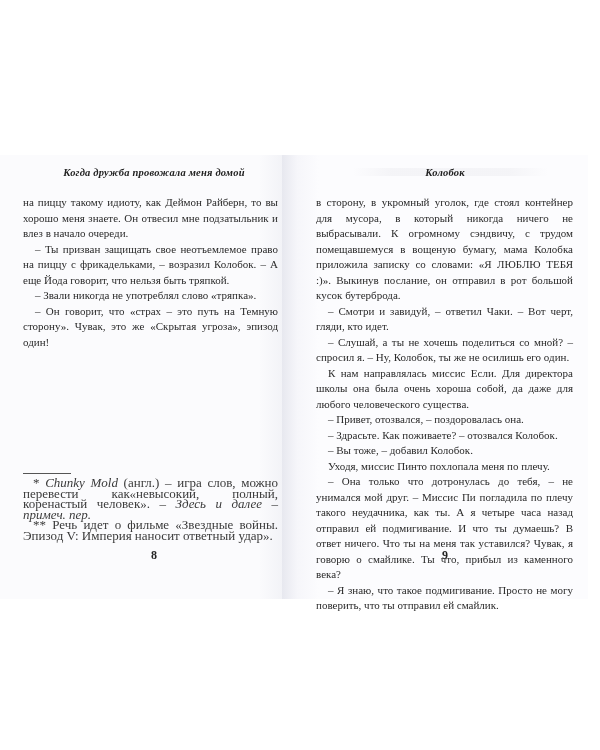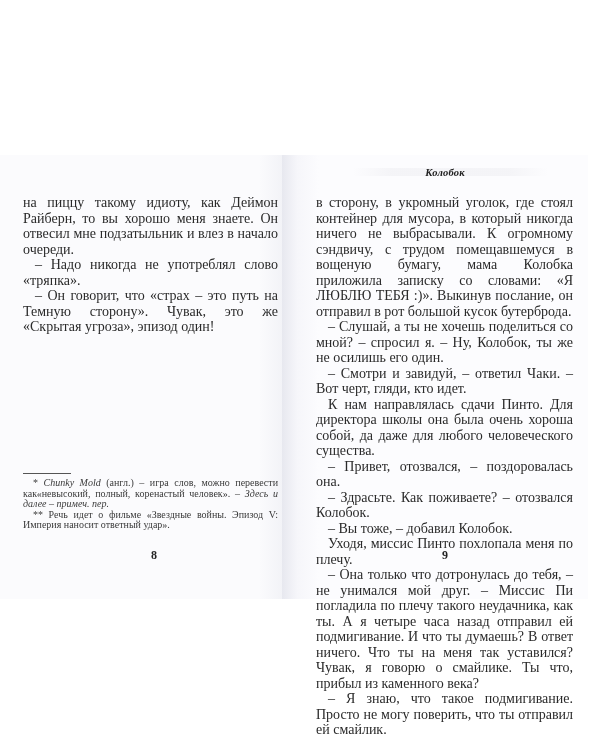--- a/index.html
+++ b/index.html
@@ -16,71 +16,73 @@
   }
   .page.left { left: 0; width: 294px; background: linear-gradient(to right, #fbfbfd 0%, #fbfbfd 88%, #eeeff4 100%); }
   .page.right { left: 282px; width: 306px; background: linear-gradient(to right, #e7e8ef 0%, #f6f6fa 5%, #fcfcfe 12%, #fcfcfe 100%); font-family: Liberation Serif, serif; }
   .header {
     position: absolute; top: 12px; left: 0; right: 0; text-align: center;
     font-size: 10.5px; font-style: italic; font-weight: bold; letter-spacing: 0.2px; color: #222;
   }
   .page.left .header { left: 22px; right: 8px; }
   .page.right .header { left: 30px; right: 10px; }
   .body-text {
-    position: absolute; font-size: 14px; line-height: 15.5px; text-align: justify; color: #2a2a2a;
+    position: absolute; font-size: 11px; line-height: 15.5px; text-align: justify; color: #2a2a2a;
   }
   .page.left .body-text { left: 23px; width: 255px; top: 40px; }
   .page.right .body-text { left: 34px; width: 257px; top: 40px; }
   .body-text p { margin: 0; text-indent: 12px; }
   .body-text p.noindent { text-indent: 0; }
   .footnote-rule {
     position: absolute; left: 23px; top: 318px; width: 48px; border-top: 1px solid #555;
   }
   .footnotes {
-    position: absolute; left: 23px; width: 255px; top: 323px; font-size: 10px; line-height: 10.5px; text-align: justify; color: #3a3a3a;
+    position: absolute; left: 23px; width: 255px; top: 323px; font-size: 13px; line-height: 10.5px; text-align: justify; color: #3a3a3a;
   }
   .footnotes p { margin: 0; text-indent: 10px; }
   .footnotes i { font-style: italic; }
   .pagenum {
     position: absolute; top: 393px; left: 0; right: 0; text-align: center; font-size: 12px; font-weight: bold; color: #222;
   }
   .page.left .pagenum { left: 22px; right: 8px; }
   .page.right .pagenum { left: 30px; right: 10px; }
   .ghost {
     position: absolute; top: 13px; left: 70px; right: 40px; height: 8px;
     background: linear-gradient(to right, rgba(0,0,0,0) 0%, rgba(120,120,140,0.06) 20%, rgba(120,120,140,0.06) 80%, rgba(0,0,0,0) 100%);
   }
 </style>
 </head>
 <body>
 
 <div class="spread">
 
   <div class="page left">
+    <div class="header">Когда дружба провожала меня домой</div>
     <div class="body-text">
       <p class="noindent">на пиццу такому идиоту, как Деймон Райберн, то вы хорошо меня знаете. Он отвесил мне подзатыльник и влез в начало очереди.</p>
-      <p>– Надо никогда не употреблял слово «тряпка».</p>
+      <p>– Ты призван защищать свое неотъемлемое право на пиццу с фрикадельками, – возразил Колобок. – А еще Йода говорит, что нельзя быть тряпкой.</p>
+      <p>– Звали никогда не употреблял слово «тряпка».</p>
       <p>– Он говорит, что «страх – это путь на Темную сторону». Чувак, это же «Скрытая угроза», эпизод один!</p>
     </div>
     <div class="footnote-rule"></div>
     <div class="footnotes">
       <p><span>*</span> <i>Chunky Mold</i><span> (англ.) – игра слов, можно перевести как«невысокий, полный, коренастый человек». – </span><i>Здесь и далее – примеч. пер.</i></p>
       <p><span>**</span><span> Речь идет о фильме «Звездные войны. Эпизод V: Империя наносит ответный удар».</span></p>
     </div>
     <div class="pagenum">8</div>
   </div>
 
   <div class="page right">
     <div class="ghost"></div>
     <div class="header">Колобок</div>
     <div class="body-text">
       <p class="noindent">в сторону, в укромный уголок, где стоял контейнер для мусора, в который никогда ничего не выбрасывали. К огромному сэндвичу, с трудом помещавшемуся в вощеную бумагу, мама Колобка приложила записку со словами: «Я ЛЮБЛЮ ТЕБЯ :)». Выкинув послание, он отправил в рот большой кусок бутерброда.</p>
+      <p>– Смотри и завидуй, – ответил Чаки. – Вот черт, гляди, кто идет.</p>
       <p>– Слушай, а ты не хочешь поделиться со мной? – спросил я. – Ну, Колобок, ты же не осилишь его один.</p>
-      <p>– Смотри и завидуй, – ответил Чаки. – Вот черт, гляди, кто идет.</p>
-      <p>К нам направлялась сдачи Пинто. Для директора школы она была очень хороша собой, да даже для любого человеческого существа.</p>
+      <p>К нам направлялась миссис Если. Для директора школы она была очень хороша собой, да даже для любого человеческого существа.</p>
       <p>– Привет, отозвался, – поздоровалась она.</p>
       <p>– Здрасьте. Как поживаете? – отозвался Колобок.</p>
       <p>– Вы тоже, – добавил Колобок.</p>
       <p>Уходя, миссис Пинто похлопала меня по плечу.</p>
       <p>– Она только что дотронулась до тебя, – не унимался мой друг. – Миссис Пи погладила по плечу такого неудачника, как ты. А я четыре часа назад отправил ей подмигивание. И что ты думаешь? В ответ ничего. Что ты на меня так уставился? Чувак, я говорю о смайлике. Ты что, прибыл из каменного века?</p>
       <p>– Я знаю, что такое подмигивание. Просто не могу поверить, что ты отправил ей смайлик.</p>
     </div>
     <div class="pagenum">9</div>
   </div>
 

